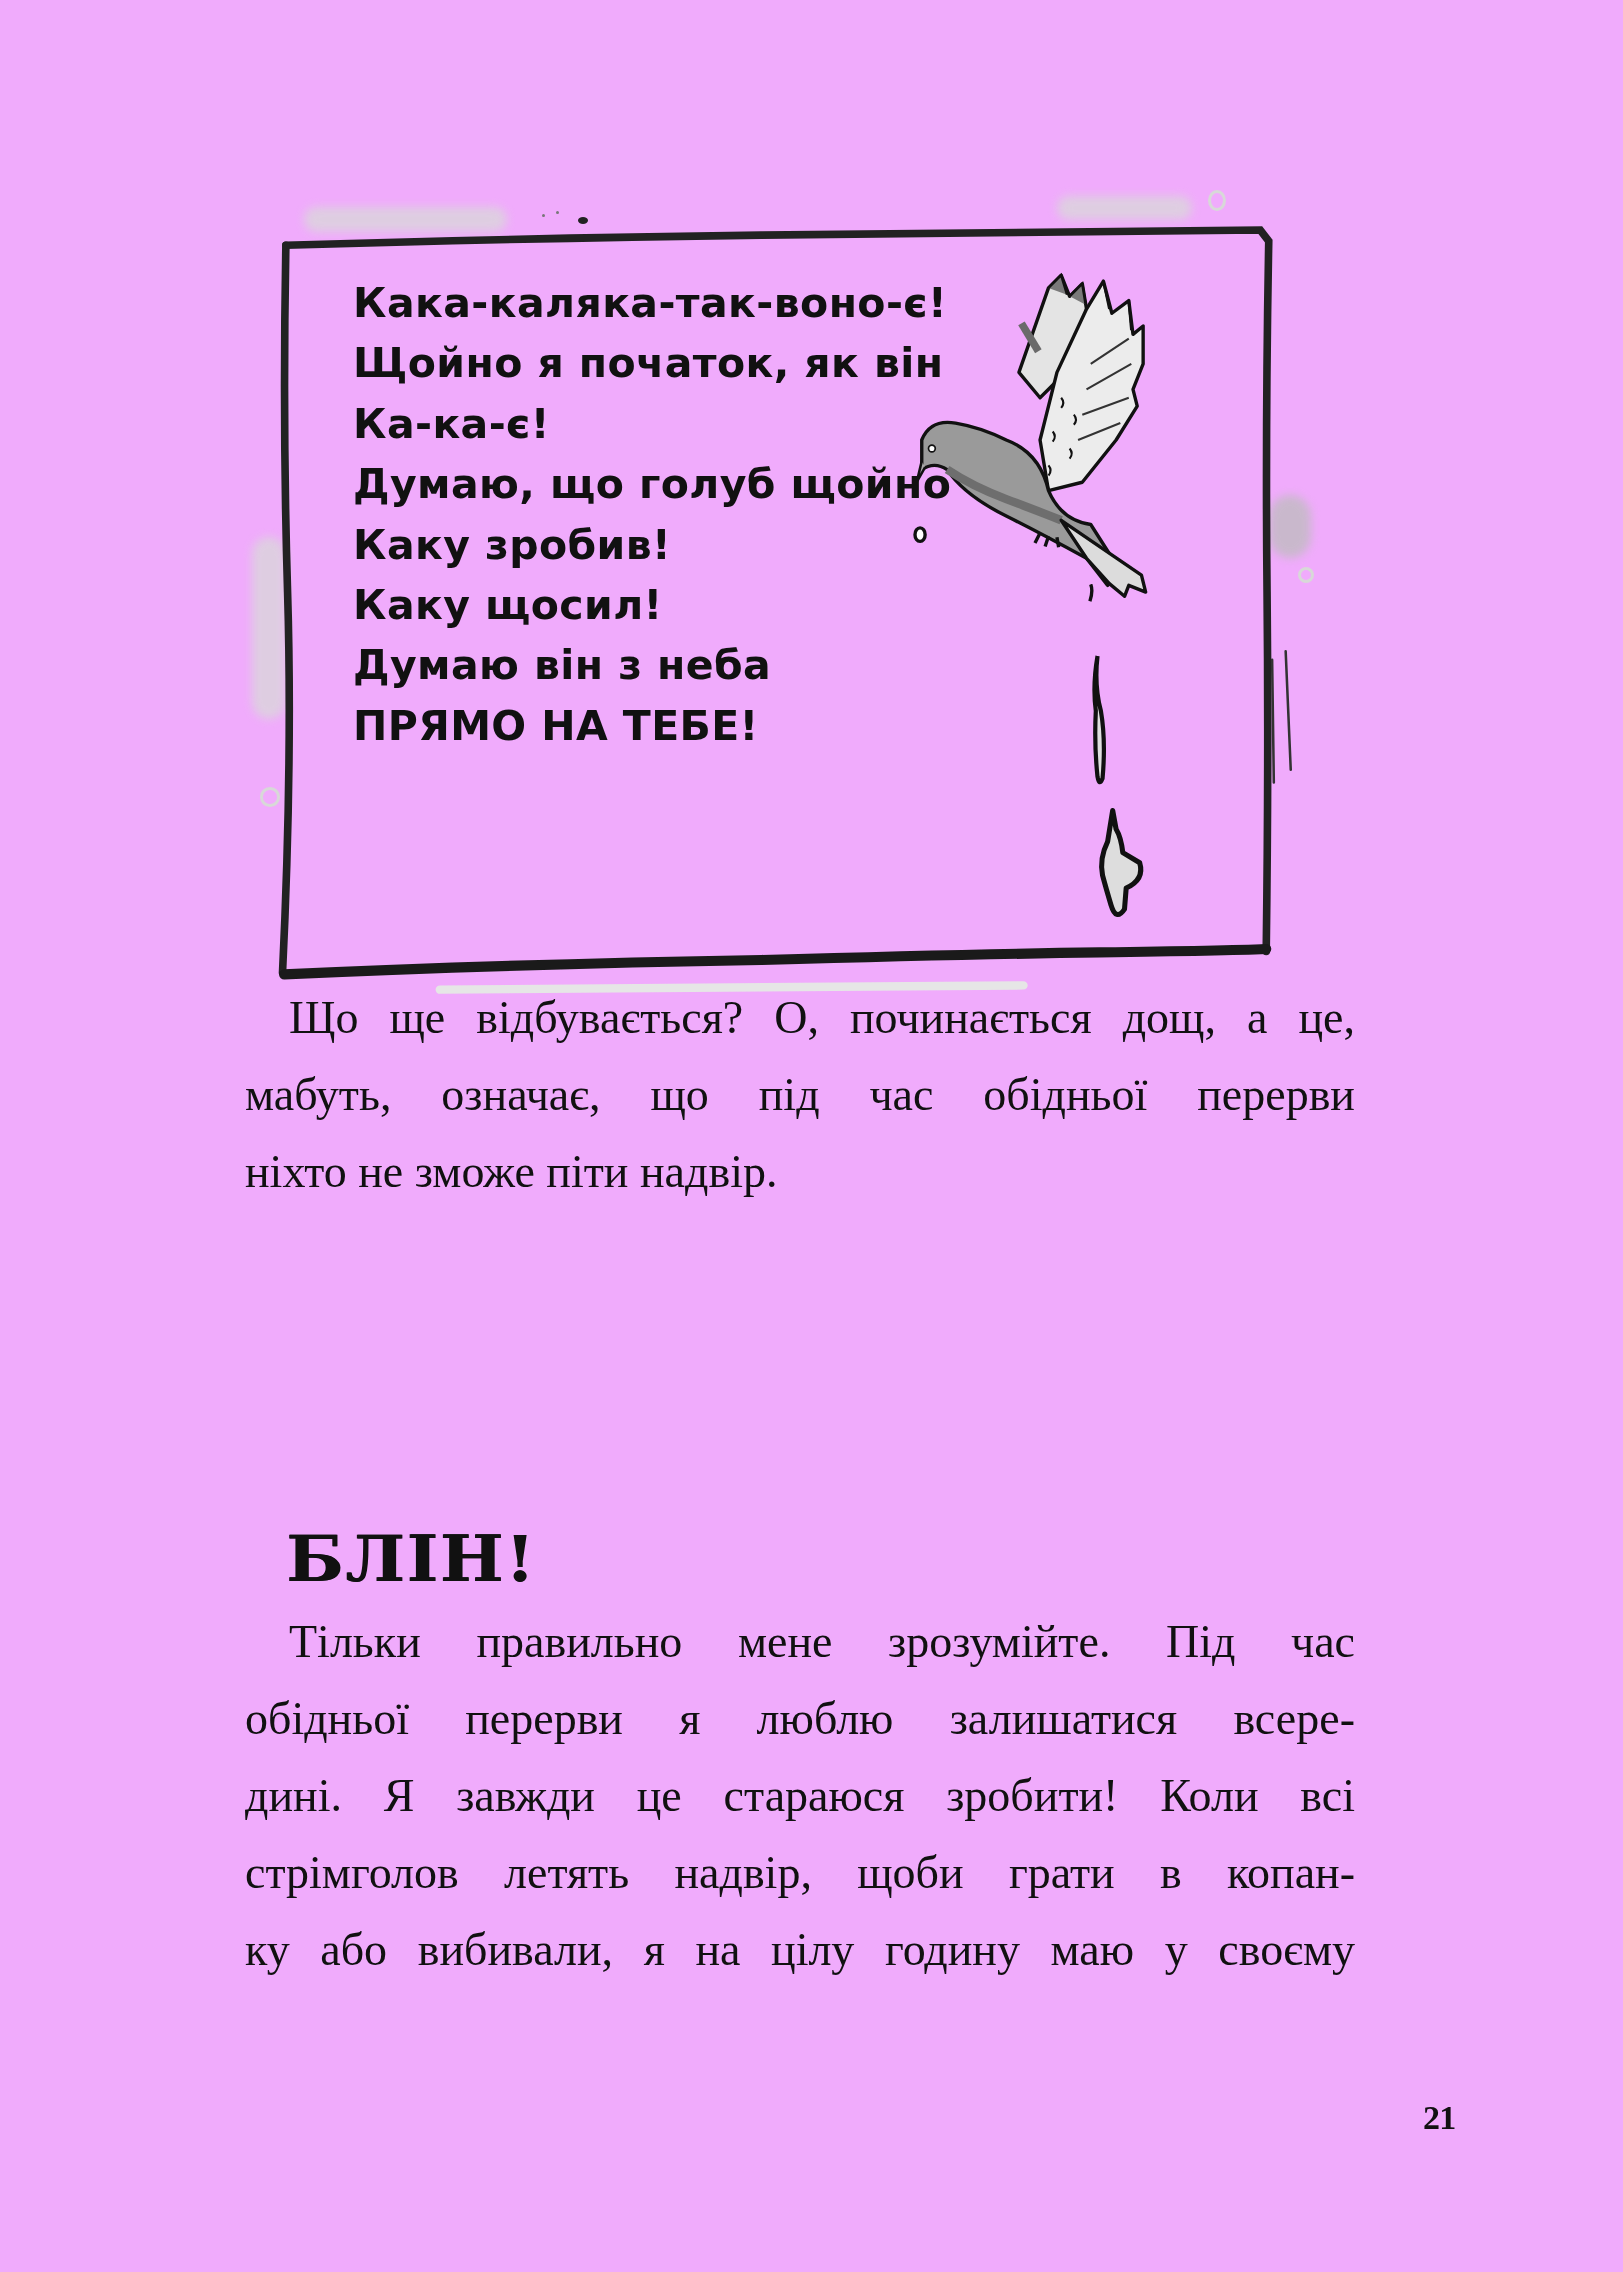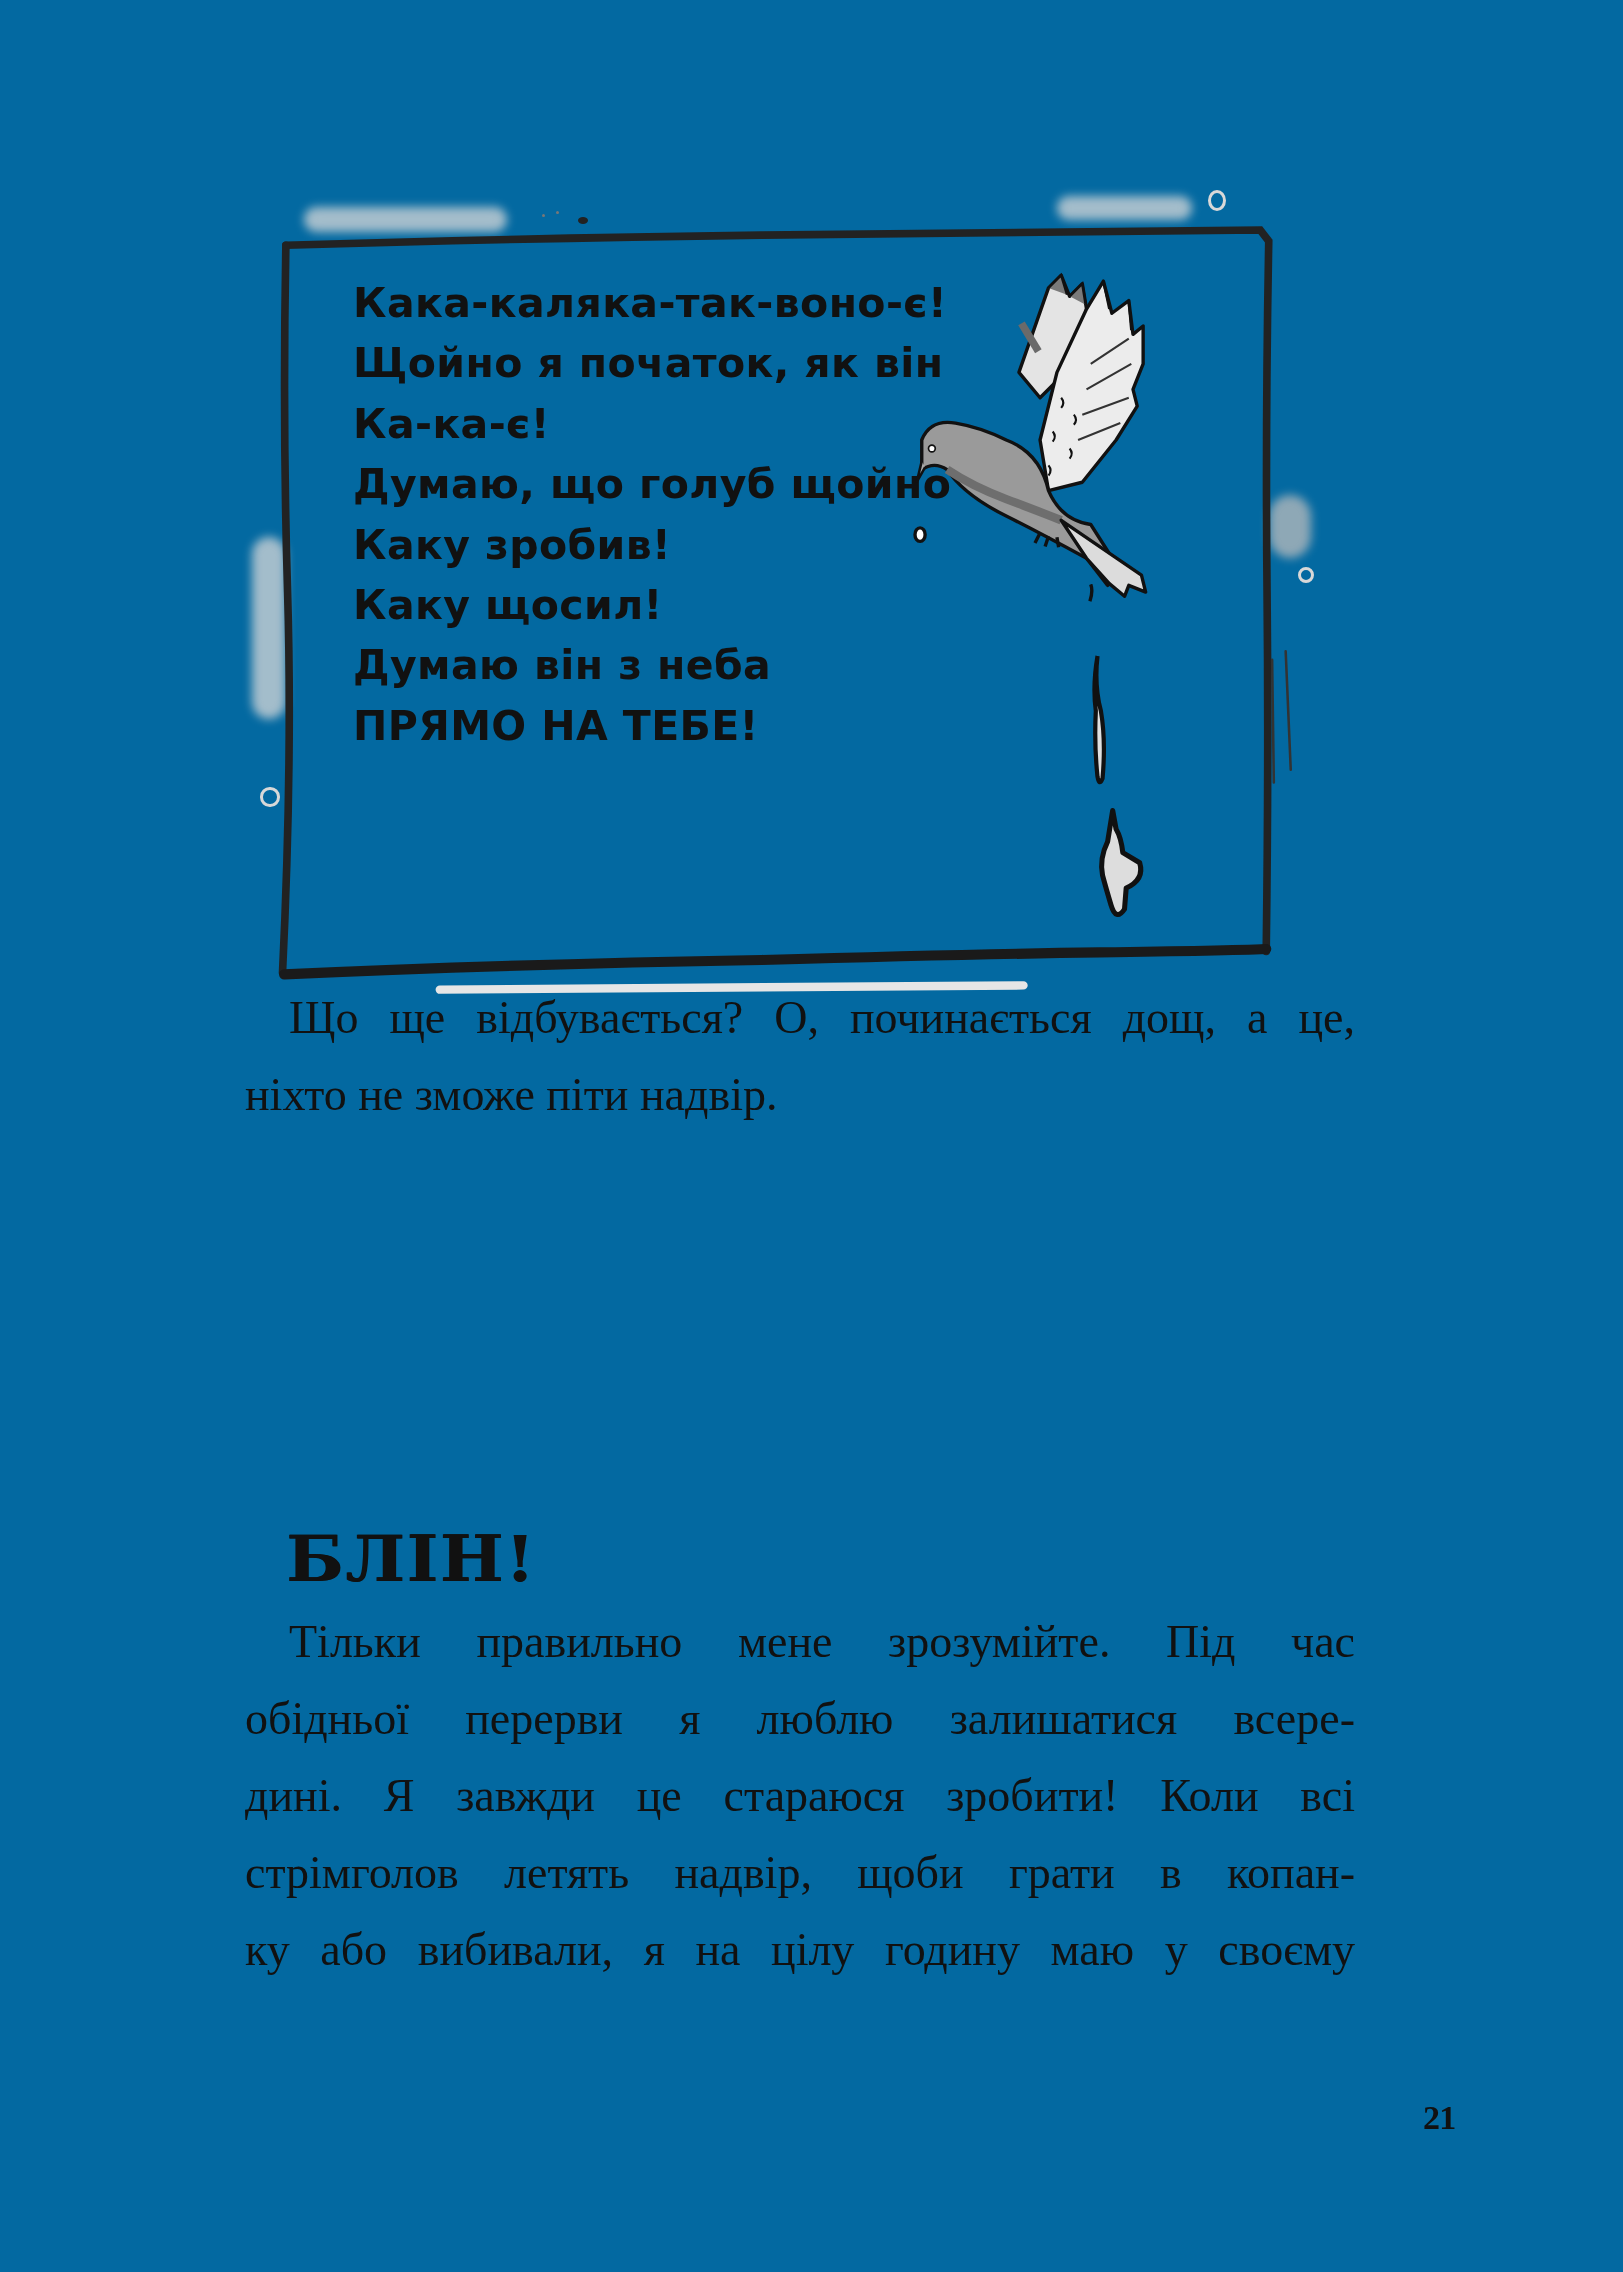--- a/index.html
+++ b/index.html
@@ -1,17 +1,17 @@
 <!DOCTYPE html>
 <html style="font-size:13.5px"><head>
   <meta charset="utf-8">
   <style>
     html, body { margin: 0; padding: 0; background: #ffffff; }
     body { width: 1624px; height: 2273px; position: relative; overflow: hidden; }
-    .page { position: absolute; left: 0; top: 0; width: 1624px; height: 2273px; background: #0369a1; }
+    .page { position: absolute; left: 0; top: 0; width: 1624px; height: 2273px; background: #f0abfc; }
 
     .smudge { position: absolute; background: #d9d9d9; border-radius: 34px; filter: blur(5px); opacity: .75; }
     .dot { position: absolute; background: #222; border-radius: 50%; }
     .ring { position: absolute; border: 3.4px solid #d8d8d8; border-radius: 50%; }
 
     .frame { position: absolute; left: 0; top: 0; width: 1624px; height: 1015px; pointer-events: none; }
 
     .lyrics { position: absolute; left: 353px; top: 264px; }
     .lyric-line {
       font-family: "DejaVu Sans", sans-serif; font-weight: bold;
@@ -113,20 +113,21 @@
 
   <svg class="drips" viewBox="0 0 160 420">
     <path d="M40 0 q3 8 -1 20" stroke="#111" stroke-width="4" fill="none"></path>
     <path d="M48 85 Q44 120 52 150 Q58 185 54 230 Q50 240 48 228 Q44 190 46 150 Q42 120 48 85 Z" fill="#e0e0e0" stroke="#111" stroke-width="5"></path>
     <path d="M66 268 L70 290 Q76 300 78 318 L98 330 Q104 350 82 360 L80 385 Q70 400 64 380 Q58 360 54 345 Q50 325 60 305 Z" fill="#dddddd" stroke="#111" stroke-width="6" stroke-linejoin="round"></path>
   </svg>
 
   <div class="body-text">
     <p class="para">
       <span class="ln">Що ще відбувається? О, починається дощ, а це,</span>
+      <span class="ln" style="margin-left:-44px">мабуть, означає, що під час обідньої перерви</span>
       <span class="ln last" style="margin-left:-44px">ніхто не зможе піти надвір.</span>
     </p>
   </div>
 
   <div class="heading">БЛІН!</div>
 
   <div class="body-text body-text-2">
     <p class="para">
       <span class="ln">Тільки правильно мене зрозумійте. Під час</span>
       <span class="ln" style="margin-left:-44px">обідньої перерви я люблю залишатися всере-</span>

